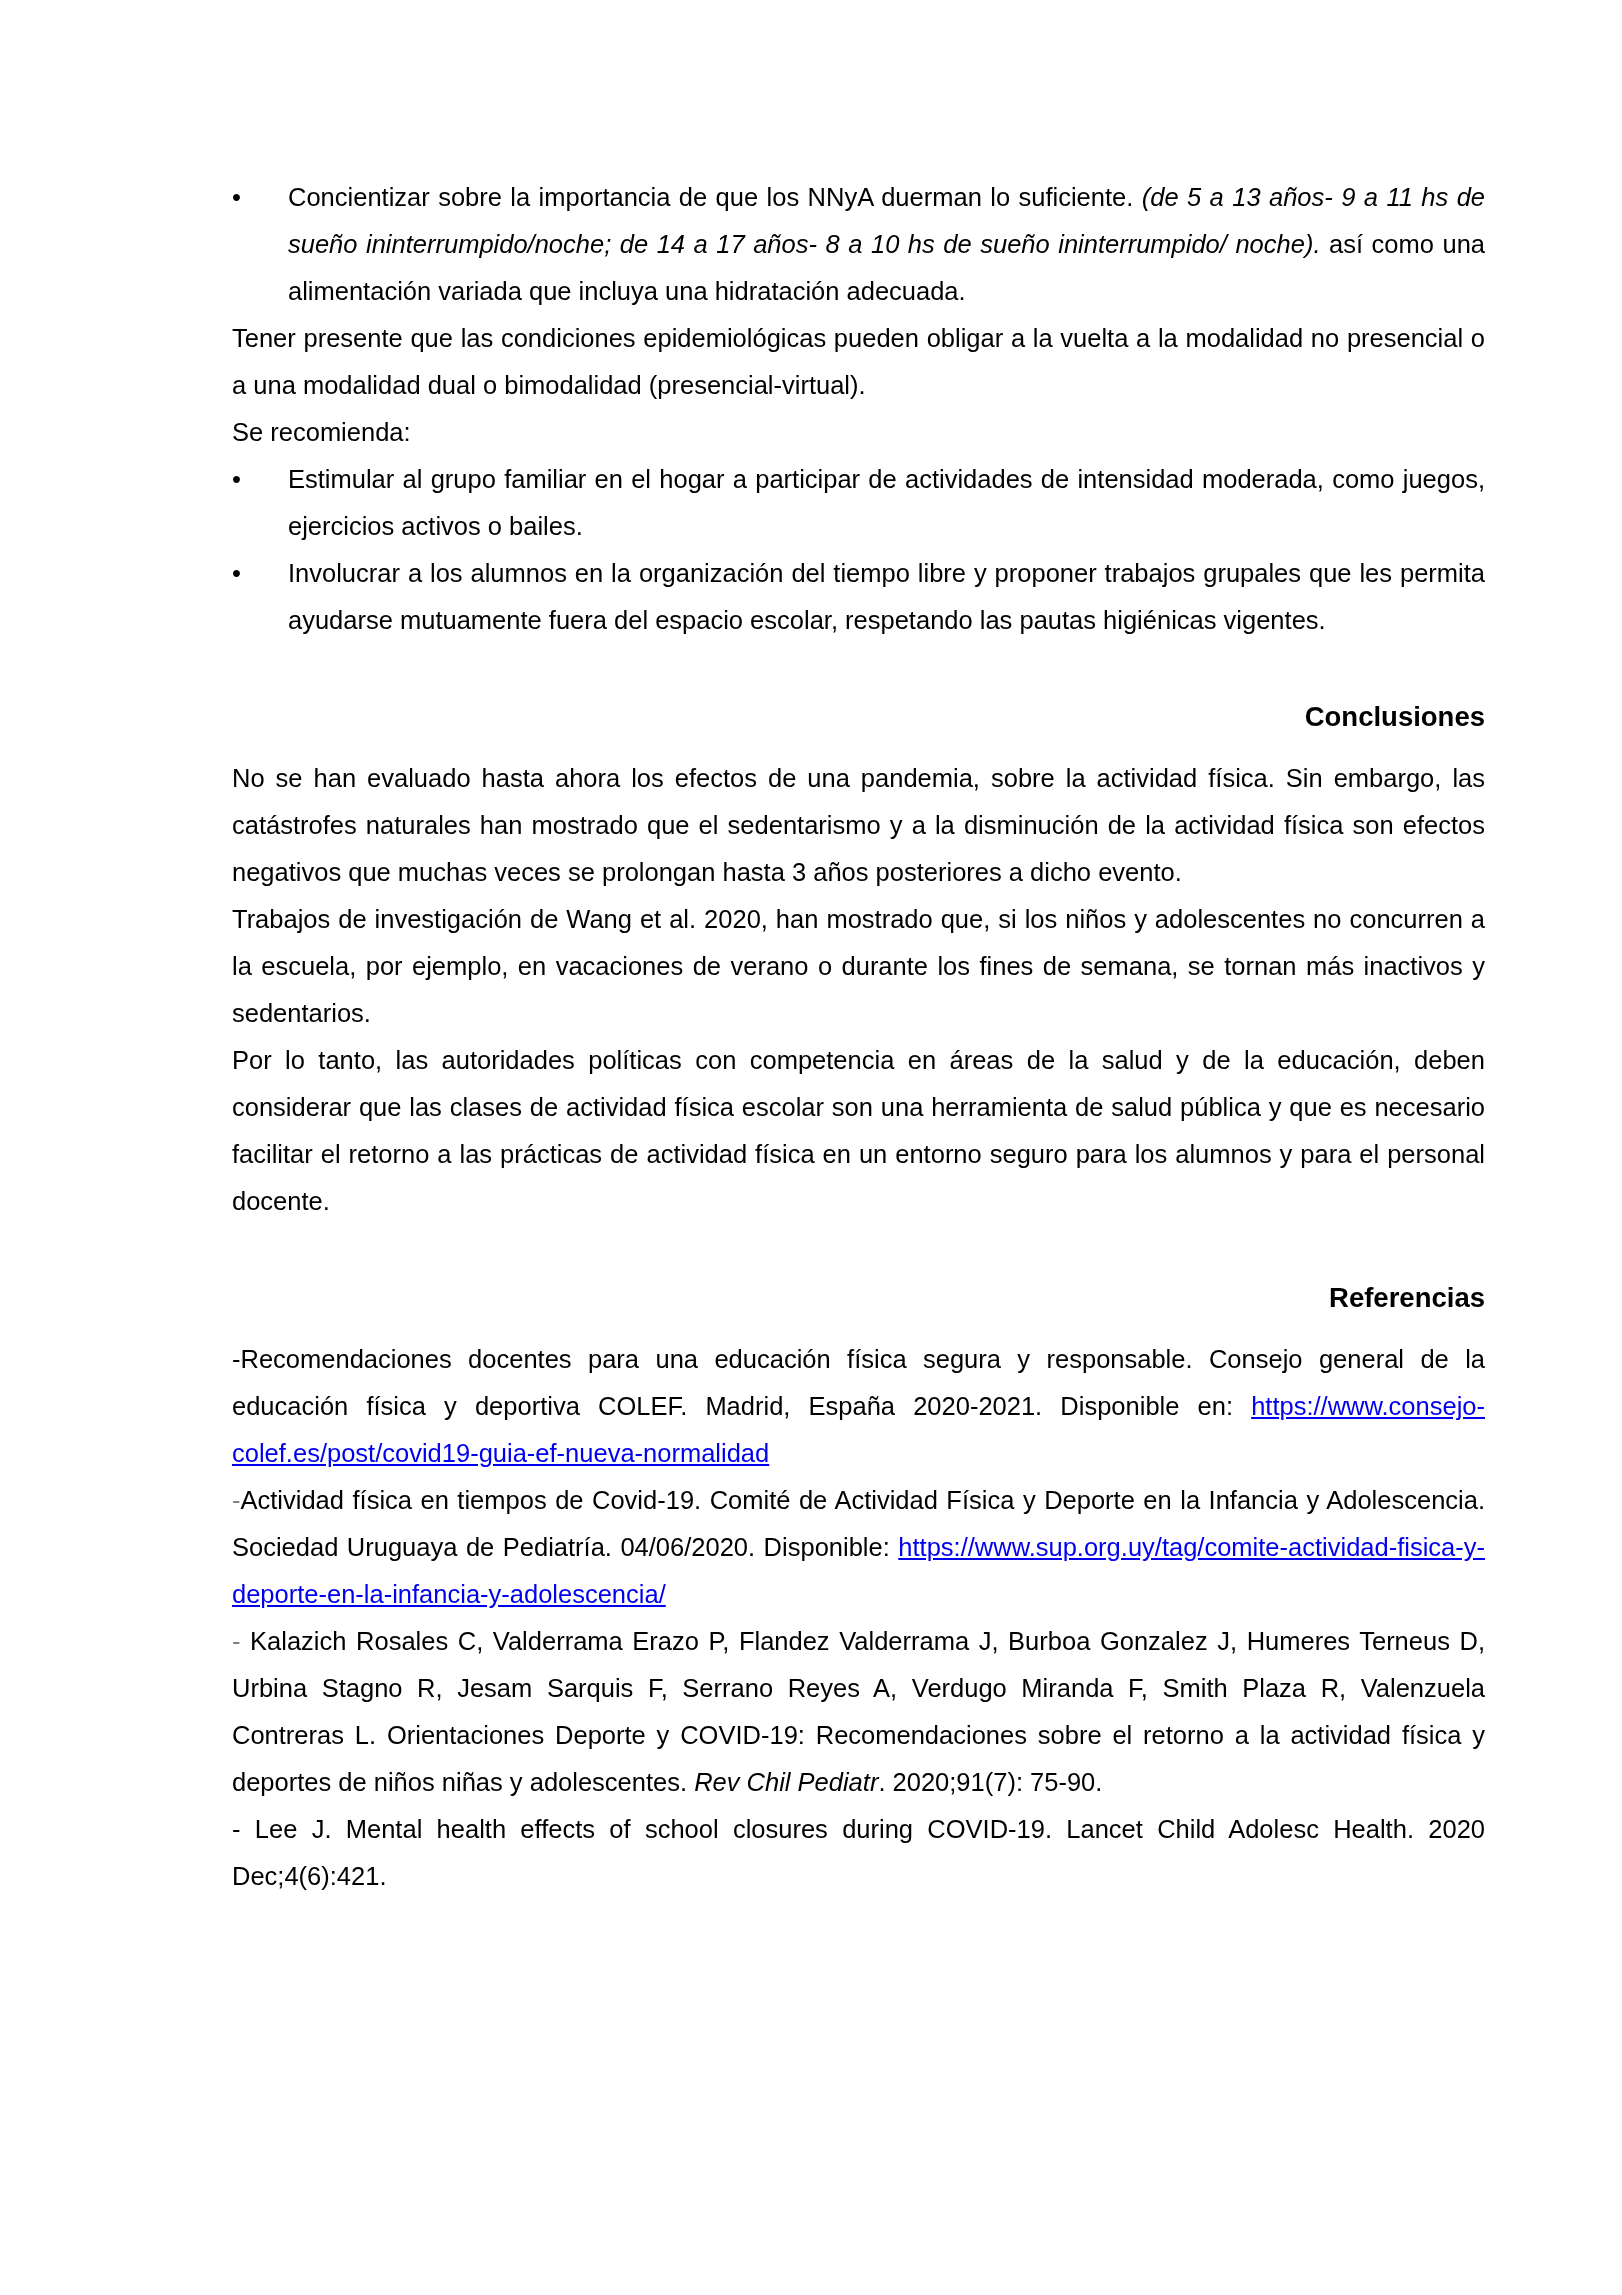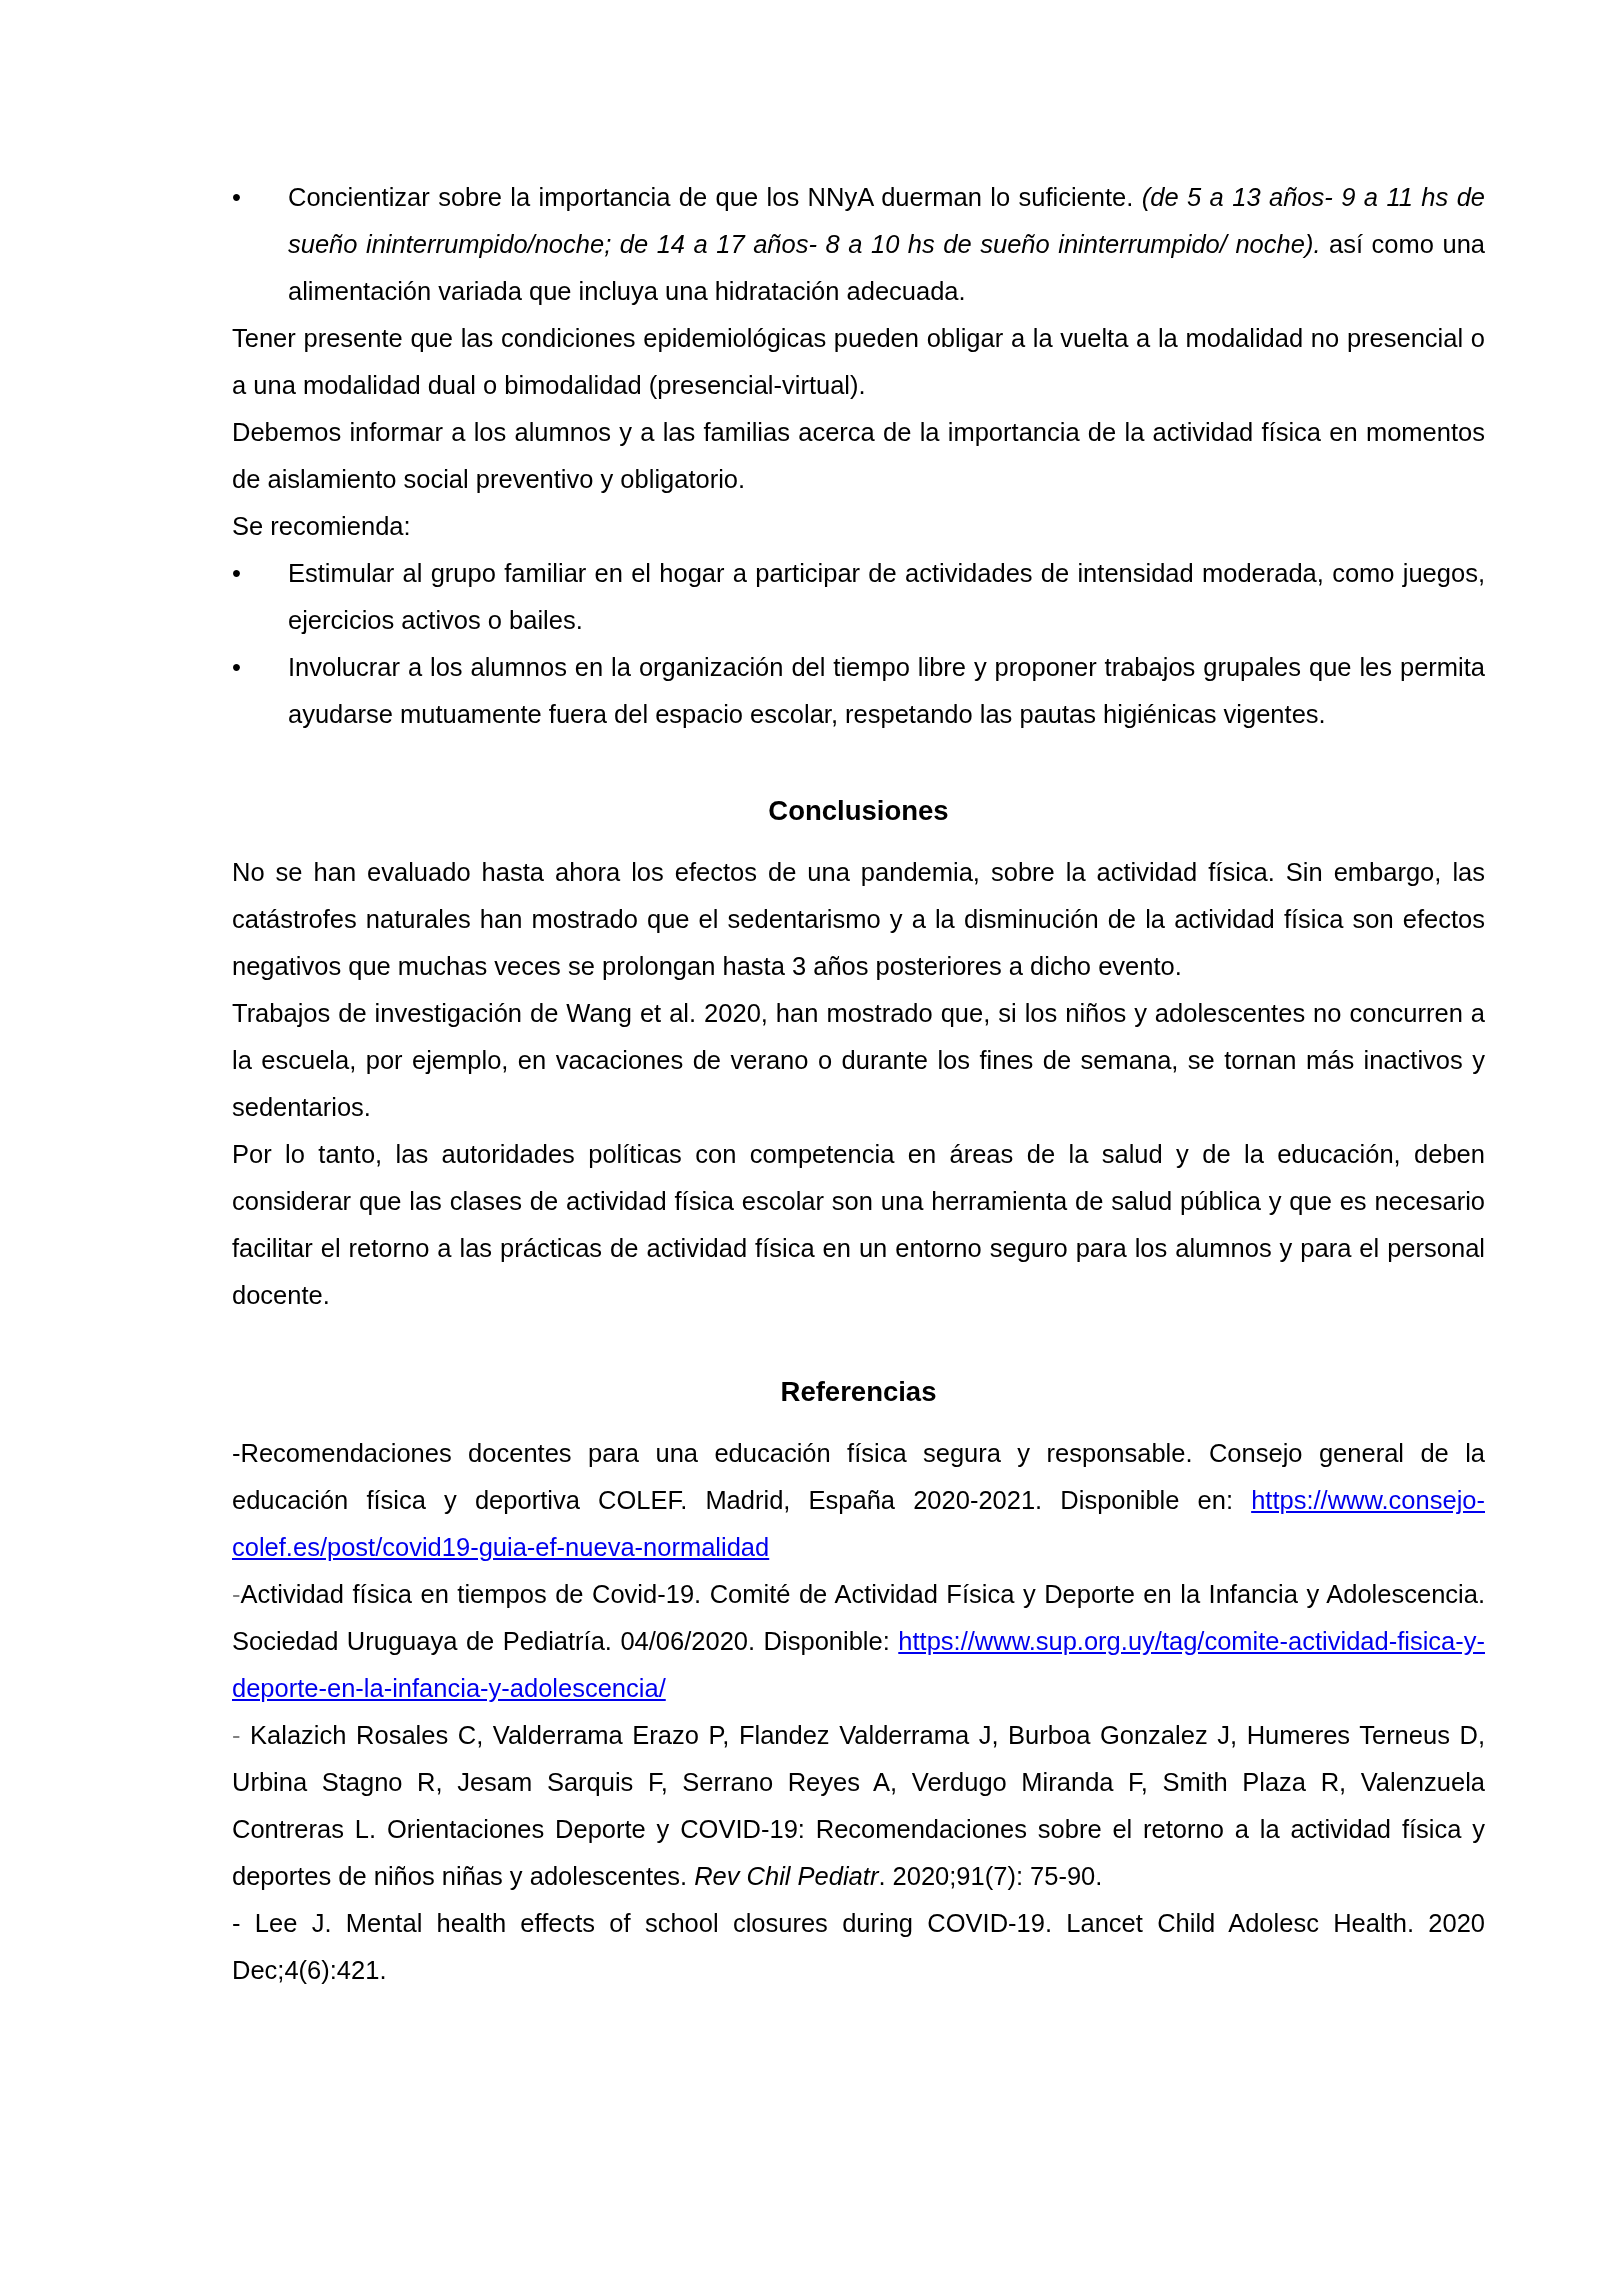--- a/index.html
+++ b/index.html
@@ -37,21 +37,21 @@
   .bullet-item .marker {
     position: absolute;
     left: 0;
     top: 0;
   }
   h2 {
     font-size: 27.5px;
     line-height: 50px;
     font-weight: bold;
     margin: 48px 0 13px 0;
-    text-align: center;
+    text-align: right;
   }
   a.doc-link {
     color: #0000EE;
     text-decoration: underline;
     overflow-wrap: break-word;
   }
   .grey-dash {
     color: #808080;
   }
   em, i {
@@ -63,21 +63,20 @@
 
 <div class="page">
 
   <div class="bullet-item">
     <span class="marker">•</span>
     <p><span>Concientizar sobre la importancia de que los NNyA duerman lo suficiente. </span><i>(de 5 a 13 años- 9 a 11 hs de sueño ininterrumpido/noche; de 14 a 17 años- 8 a 10 hs de sueño ininterrumpido/ noche).</i><span> así como una alimentación variada que incluya una hidratación adecuada.</span></p>
   </div>
 
   <p>Tener presente que las condiciones epidemiológicas pueden obligar a la vuelta a la modalidad no presencial o a una modalidad dual o bimodalidad (presencial-virtual).</p>
 
-  <p>Debemos informar a los alumnos y a las familias acerca de la importancia de la actividad física en momentos de aislamiento social preventivo y obligatorio.</p>
 
   <p class="single-line">Se recomienda:</p>
 
   <div class="bullet-item">
     <span class="marker">•</span>
     <p>Estimular al grupo familiar en el hogar a participar de actividades de intensidad moderada, como juegos, ejercicios activos o bailes.</p>
   </div>
 
   <div class="bullet-item">
     <span class="marker">•</span>

